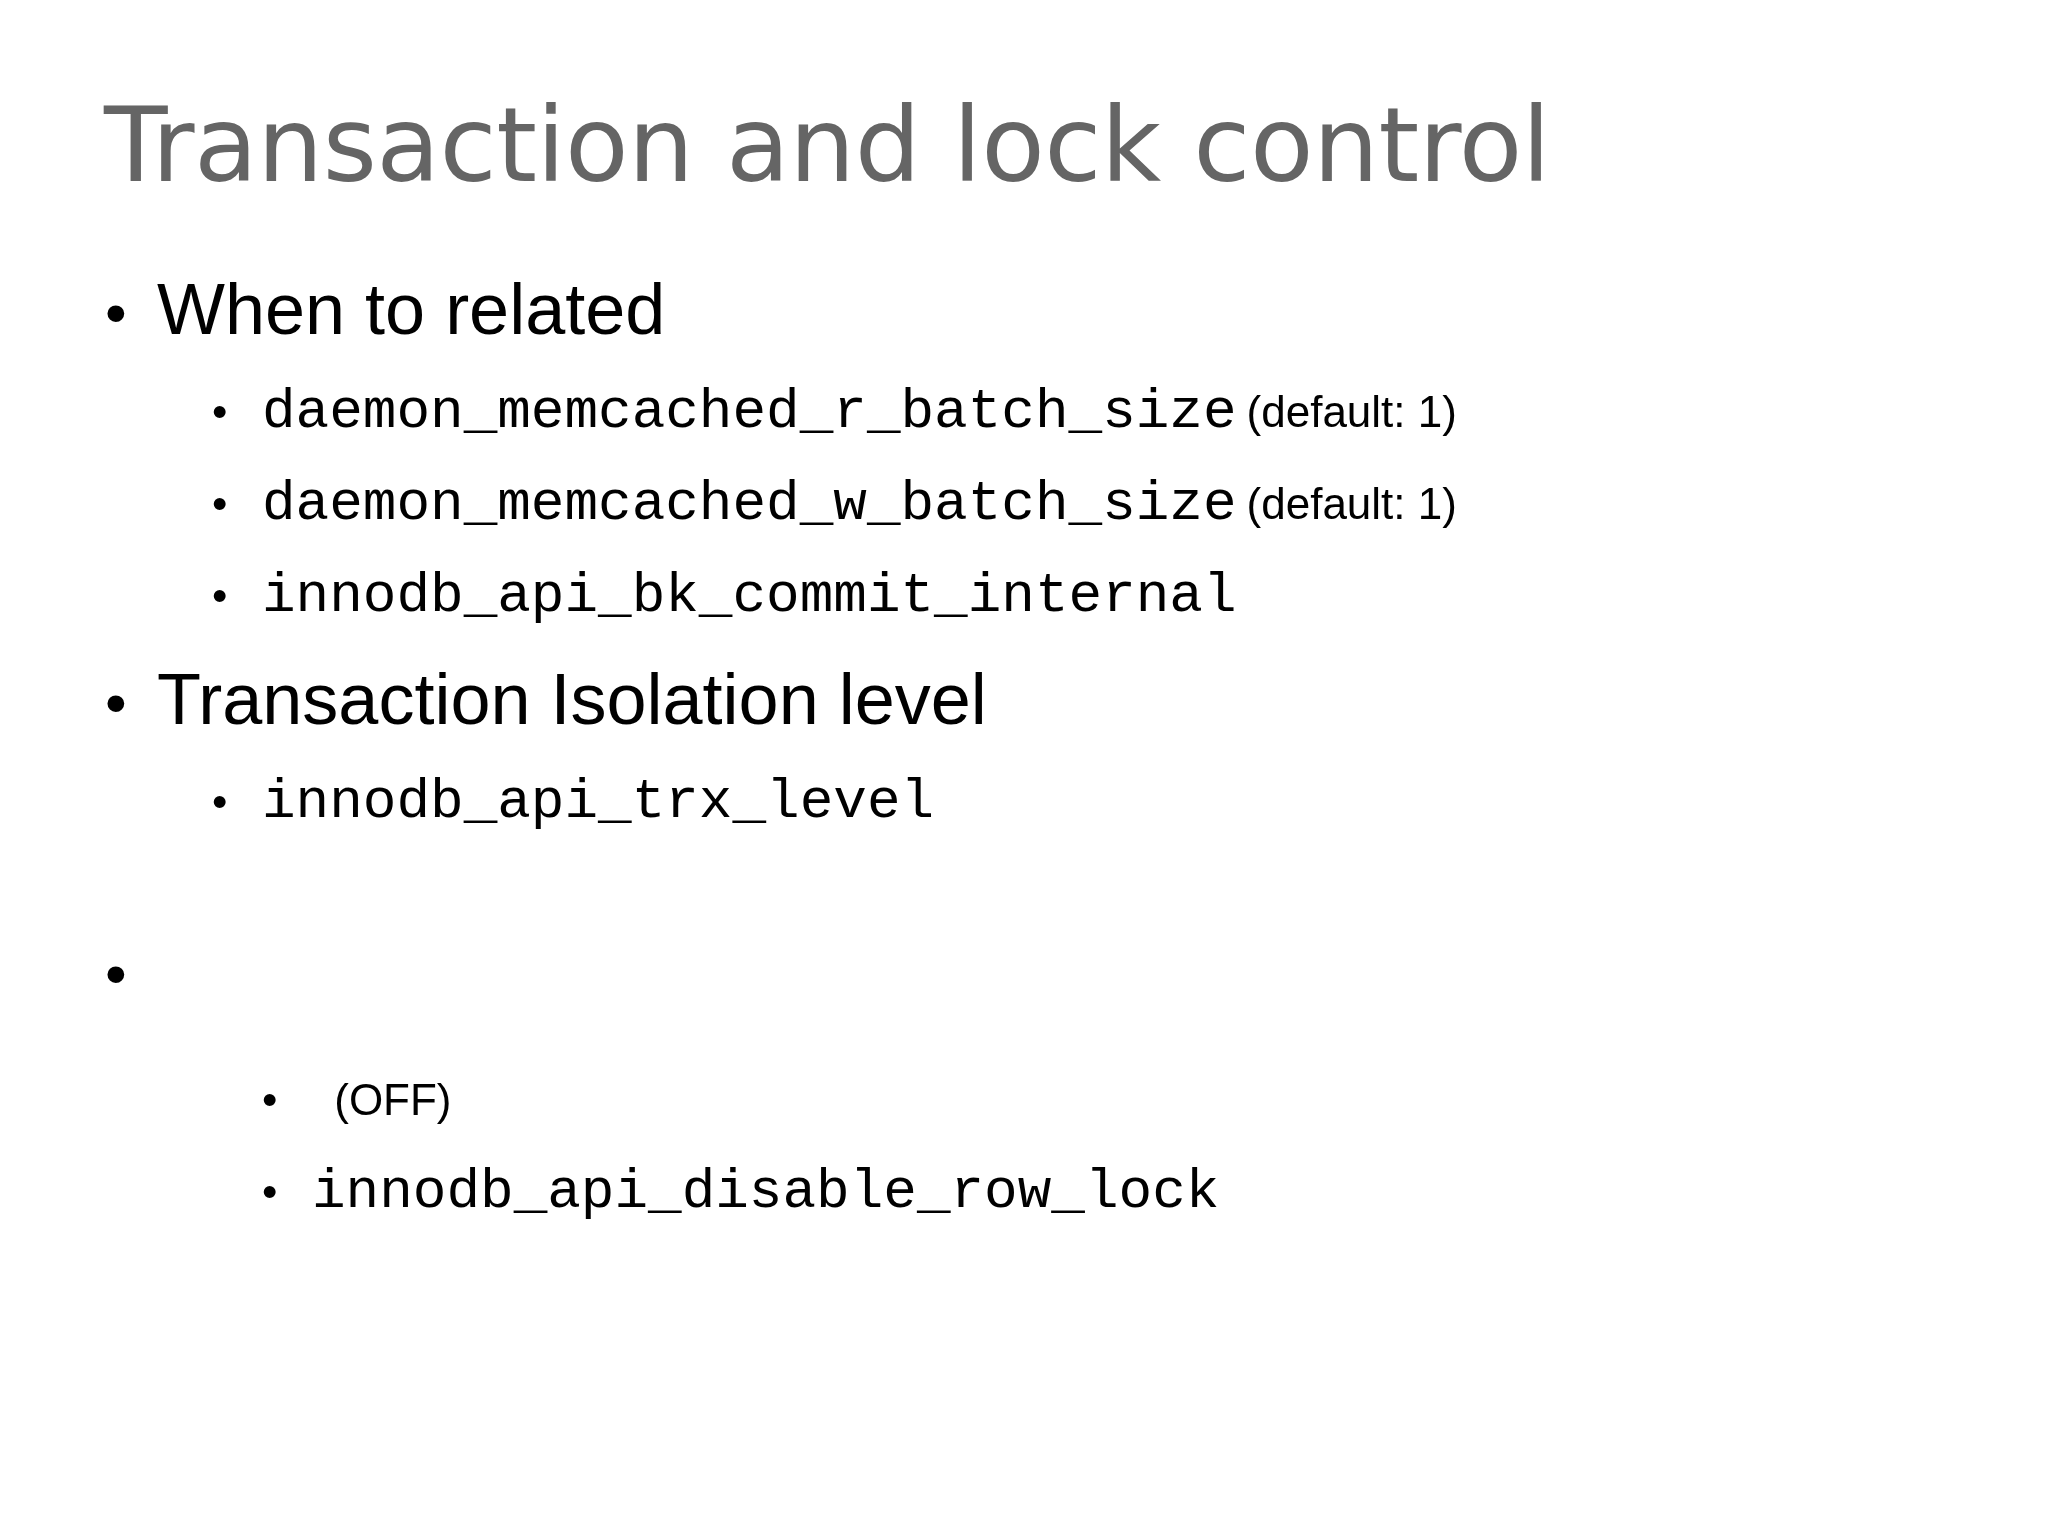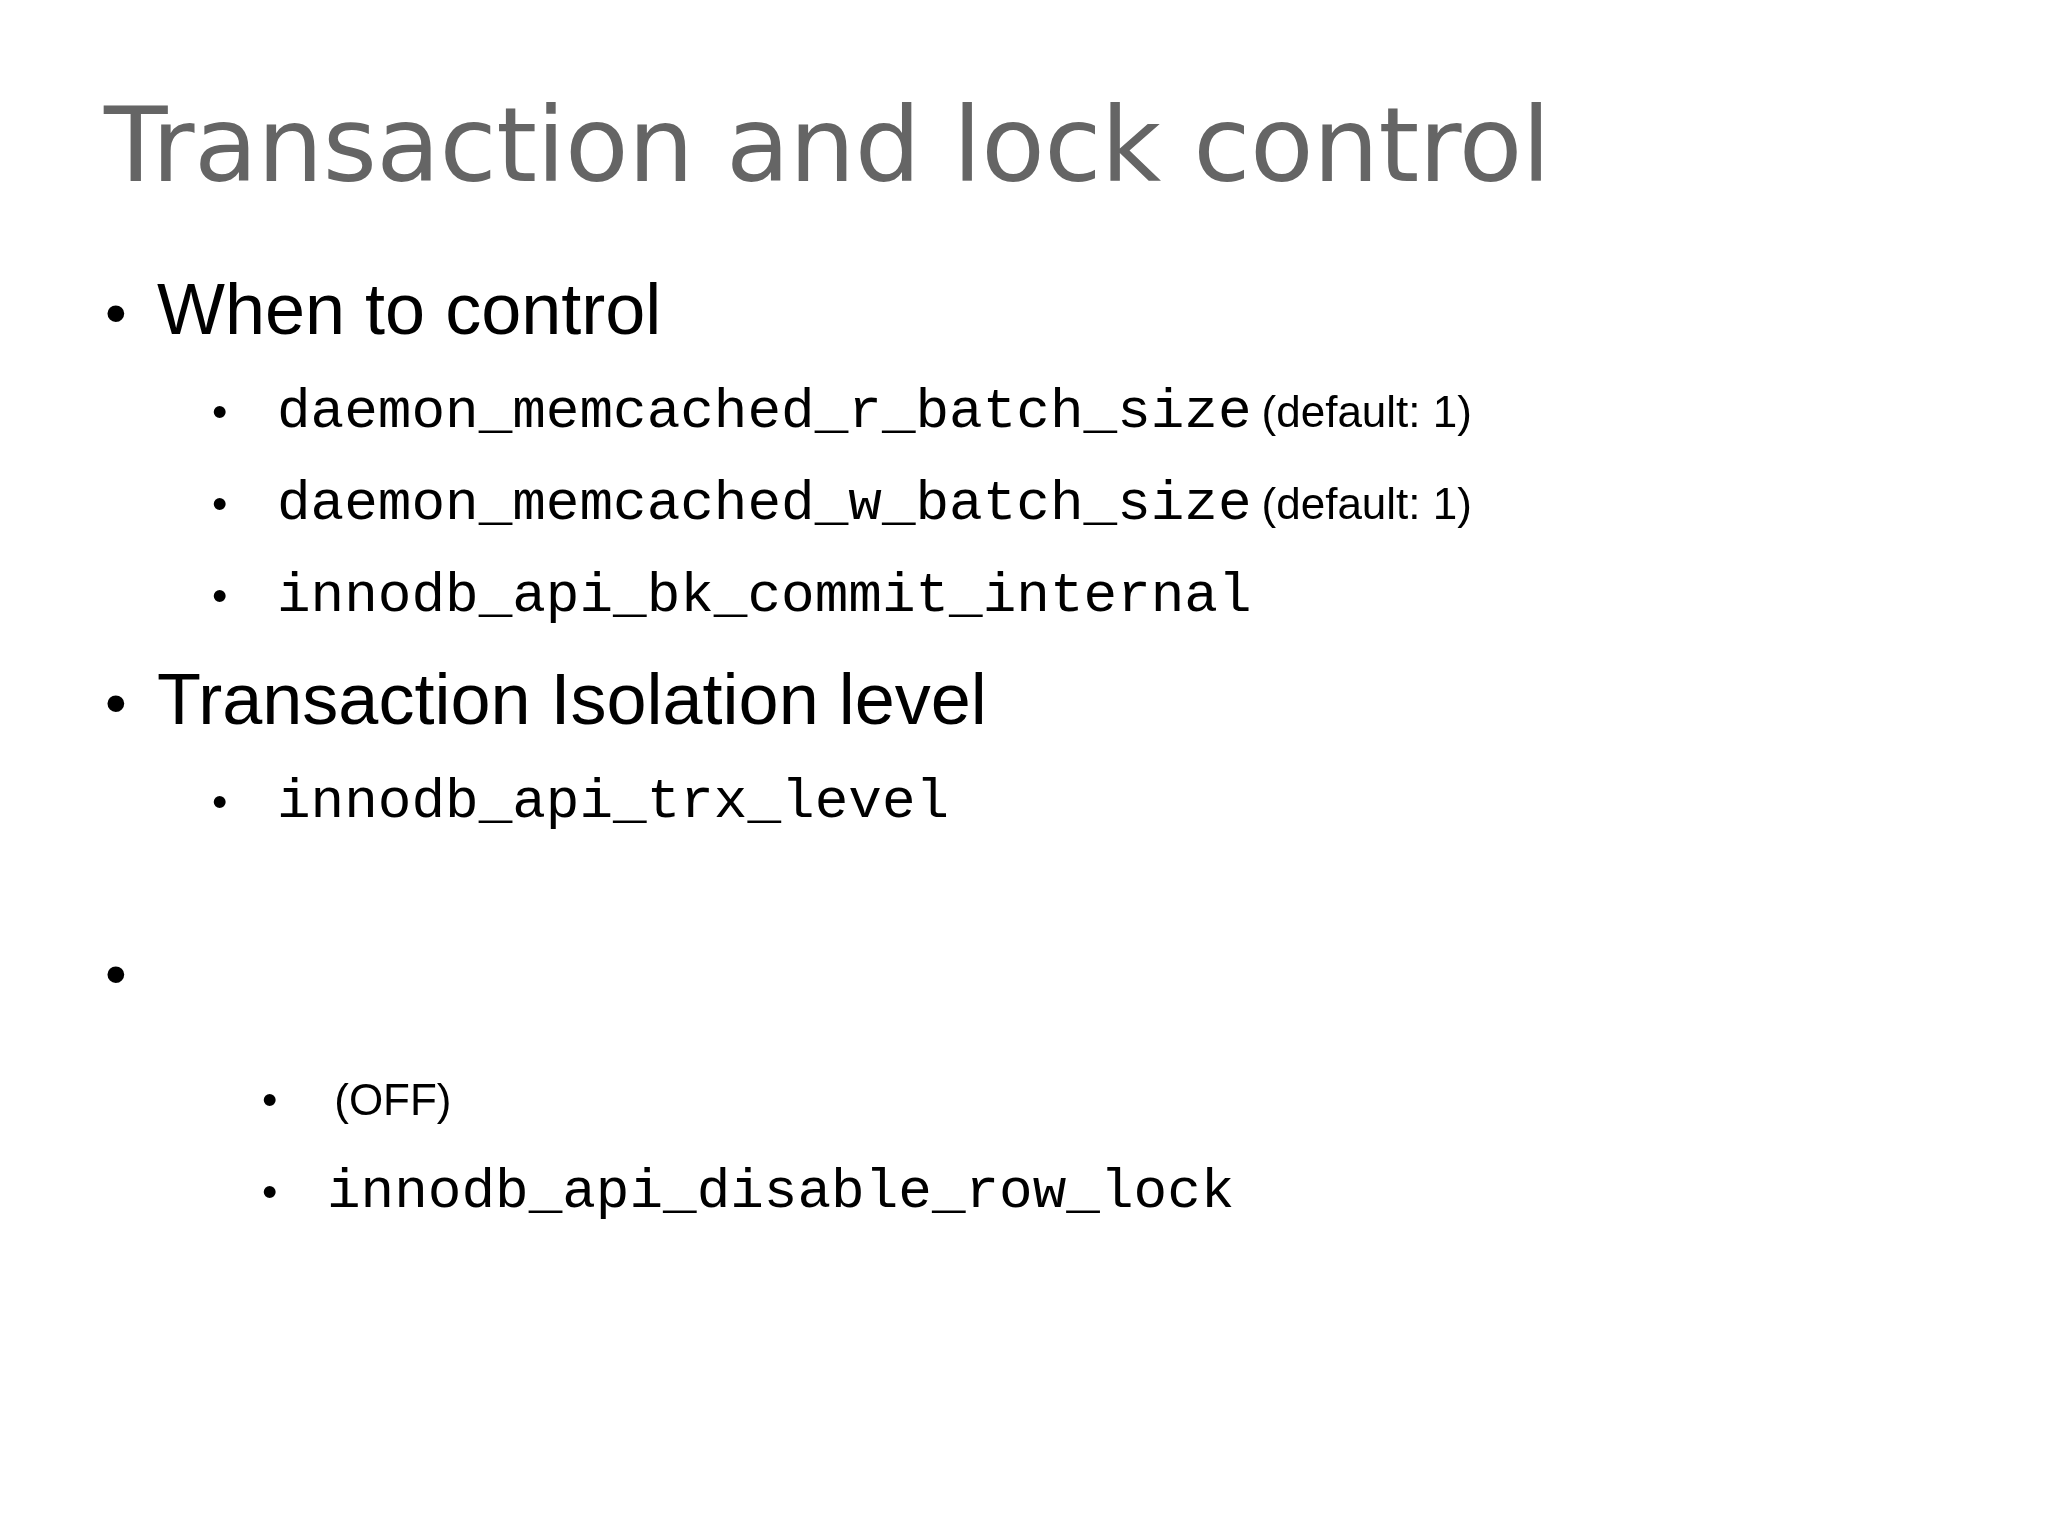--- a/index.html
+++ b/index.html
@@ -90,21 +90,20 @@
     line-height: 1;
     color: #000;
   }
   .lvl2 .code {
     font-family: "Liberation Mono", "DejaVu Sans Mono", monospace;
     font-size: 56px;
     font-weight: 400;
     line-height: 86px;
     white-space: pre;
     letter-spacing: 0px;
-    margin-left: 15px;
   }
   .lvl2 .note {
     font-family: "Liberation Sans", sans-serif;
     font-size: 44px;
     font-weight: 400;
     line-height: 86px;
     white-space: pre;
     margin-left: 10px;
   }
 
@@ -117,21 +116,21 @@
 <body>
 
 <div class="slide">
 
   <div class="slide-title">Transaction and lock control</div>
 
   <div class="body">
 
     <div class="row lvl1">
       <span class="bullet">•</span>
-      <span class="text">When to control</span>
+      <span class="text">When to related</span>
     </div>
 
     <div class="row lvl2">
       <span class="bullet">•</span>
       <span class="code">daemon_memcached_r_batch_size</span>
       <span class="note">(default: 1)</span>
     </div>
 
     <div class="row lvl2">
       <span class="bullet">•</span>

